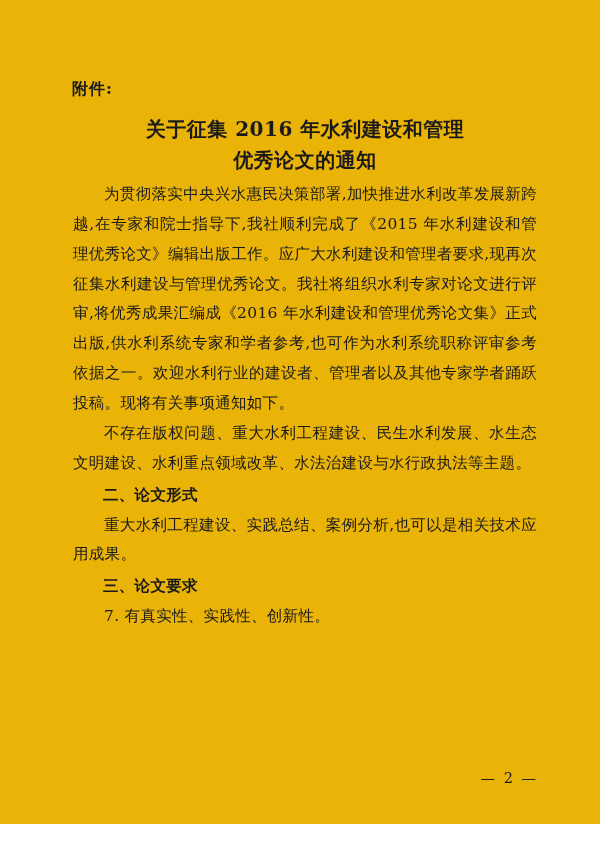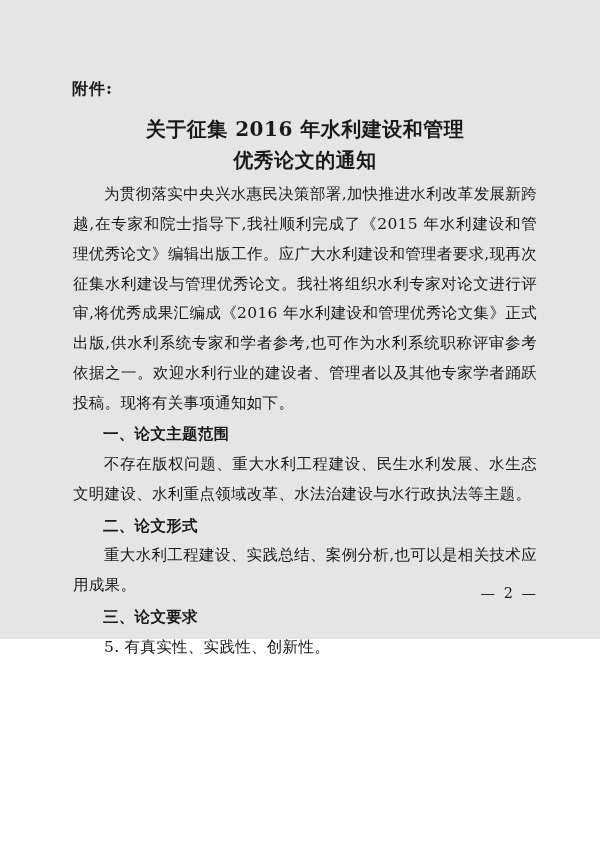--- a/index.html
+++ b/index.html
@@ -10,22 +10,22 @@
     width: 600px;
     height: 848px;
     background: #ffffff;
     font-family: "DejaVu Serif", "Liberation Serif", serif;
     color: #1a1a1a;
     overflow: hidden;
   }
   .page {
     position: relative;
     width: 600px;
-    height: 639px;
-    background: #e5e5e5;
+    height: 824px;
+    background: #eab308;
     box-sizing: border-box;
     padding: 78px 62px 40px 72px;
   }
   .attachment-label {
     font-size: 16px;
     font-weight: bold;
     letter-spacing: 1px;
     margin: 0 0 14px 0;
     line-height: 1.4;
   }
@@ -80,24 +80,23 @@
   <div class="attachment-label">附件:</div>
 
   <div class="doc-title">
     <span class="line">关于征集 2016 年水利建设和管理</span>
     <span class="line">优秀论文的通知</span>
   </div>
 
 
   <p class="body-text">为贯彻落实中央兴水惠民决策部署,加快推进水利改革发展新跨越,在专家和院士指导下,我社顺利完成了《2015 年水利建设和管理优秀论文》编辑出版工作。应广大水利建设和管理者要求,现再次征集水利建设与管理优秀论文。我社将组织水利专家对论文进行评审,将优秀成果汇编成《2016 年水利建设和管理优秀论文集》正式出版,供水利系统专家和学者参考,也可作为水利系统职称评审参考依据之一。欢迎水利行业的建设者、管理者以及其他专家学者踊跃投稿。现将有关事项通知如下。</p>
 
-  <div class="section-head">一、论文主题范围</div>
   <p class="body-text">不存在版权问题、重大水利工程建设、民生水利发展、水生态文明建设、水利重点领域改革、水法治建设与水行政执法等主题。</p>
 
   <div class="section-head">二、论文形式</div>
   <p class="body-text">重大水利工程建设、实践总结、案例分析,也可以是相关技术应用成果。</p>
 
   <div class="section-head">三、论文要求</div>
-  <p class="body-text">5. 有真实性、实践性、创新性。</p>
+  <p class="body-text">7. 有真实性、实践性、创新性。</p>
 
   <div class="page-number">— 2 —</div>
 
 </div>
 
 </body></html>

